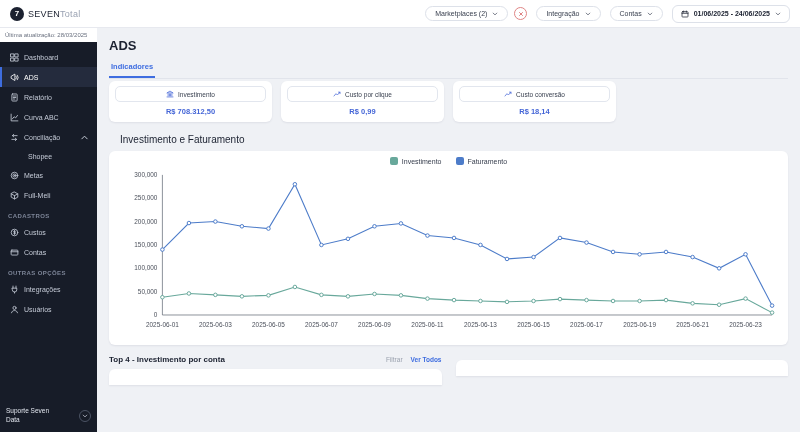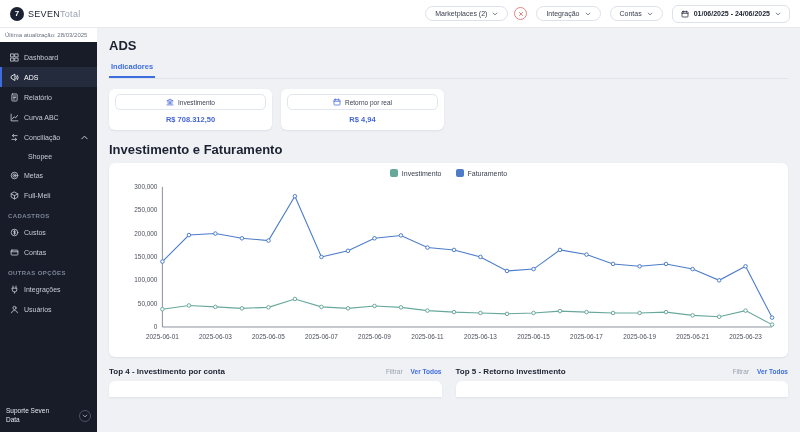--- a/index.html
+++ b/index.html
@@ -40,29 +40,29 @@
   .icon svg *{fill:none;stroke:currentColor;stroke-width:1.1;stroke-linecap:round;stroke-linejoin:round}
   .support{margin-top:auto;display:flex;align-items:center;gap:4px;padding:8px 6px;font-size:6.5px;color:#e2e6ee;cursor:pointer}
   .support-text{max-width:58px;line-height:1.3}
   .support-circle{width:12px;height:12px;border-radius:50%;border:1px solid #4a5263;display:flex;align-items:center;justify-content:center;margin-left:auto}
   .support-circle svg{width:6px;height:6px}
   .support-circle path{fill:none;stroke:#c6ccd8;stroke-width:1.3;stroke-linecap:round;stroke-linejoin:round}
 
   
   main{flex:1;min-width:0;padding:8px 12px 0;overflow:hidden}
   .page-title{font-size:13px;font-weight:bold;color:#1b2130;margin:2px 0 6px}
-  .tabs{border-bottom:1px solid #e1e4eb;display:flex;margin-bottom:10px}
+  .tabs{border-bottom:1px solid #e1e4eb;display:flex;margin-bottom:2px}
   .tab{font-size:7.5px;font-weight:bold;color:#3e6de0;padding:3px 2px 5px;border-bottom:2px solid #3e6de0}
   .cards{display:grid;grid-template-columns:repeat(4,1fr);gap:9px;margin-bottom:12px}
   .card{background:#fff;border-radius:6px;box-shadow:0 1px 2px rgba(20,30,60,.08);padding:5px 6px 6px}
   .card-head{border:1px solid #e2e6ee;border-radius:5px;display:flex;align-items:center;justify-content:center;gap:4px;padding:3px 4px;font-size:6.5px;color:#3a4150;white-space:nowrap}
   .card-head .icon{color:#4566d7}
   .card-head .icon svg{width:8px;height:8px}
   .card-value{text-align:center;font-size:7.5px;font-weight:bold;color:#4566d7;margin-top:5px}
-  .chart-title{font-size:13px;font-weight:bold;color:#1b2130;margin:0 0 6px}
+  .chart-title{font-size:10px;font-weight:normal;color:#1b2130;margin:0 11px 6px}
   .chart-card{background:#fff;border-radius:6px;box-shadow:0 1px 2px rgba(20,30,60,.08);padding:6px 8px 2px}
   .legend{display:flex;justify-content:center;gap:14px;font-size:7px;color:#3a4150;margin-bottom:2px}
   .legend-item{display:flex;align-items:center;gap:4px}
   .legend-swatch{width:8px;height:8px;border-radius:2px;display:inline-block}
   #chart{width:100%;display:block}
   .tick{font-size:6.5px;fill:#4a4f5a;font-family:"Liberation Sans",sans-serif}
   .bottom{display:grid;grid-template-columns:1fr 1fr;gap:14px;margin-top:10px}
   .bottom-head{display:flex;align-items:baseline;gap:8px}
   .bottom-title{font-size:8px;font-weight:bold;color:#1b2130;flex:1}
   .filter-label{font-size:6.5px;color:#9aa1ae}
@@ -258,27 +258,39 @@
                 </svg>
               </span>
               <span>Investimento</span>
             </div>
             <div class="card-value">R$ 708.312,50</div>
           </div>
           <div class="card">
             <div class="card-head">
               <span class="icon">
                 <svg viewBox="0 0 12 12">
-                  <rect x="1.5" y="2.5" width="9" height="8" rx="1"></rect>
-                  <path d="M1.5 5h9M4 1.4v2M8 1.4v2"></path>
-                </svg>
-              </span>
-              <span>Retorno por real</span>
-            </div>
-            <div class="card-value">R$ 4,94</div>
+                  <path d="M1.5 9l3-3.5 2 2 4-4.3"></path>
+                  <path d="M8.2 3.2h2.3v2.3"></path>
+                </svg>
+              </span>
+              <span>Custo por clique</span>
+            </div>
+            <div class="card-value">R$ 0,99</div>
+          </div>
+          <div class="card">
+            <div class="card-head">
+              <span class="icon">
+                <svg viewBox="0 0 12 12">
+                  <path d="M1.5 9l3-3.5 2 2 4-4.3"></path>
+                  <path d="M8.2 3.2h2.3v2.3"></path>
+                </svg>
+              </span>
+              <span>Custo conversão</span>
+            </div>
+            <div class="card-value">R$ 18,14</div>
           </div>
         </div>
 
       <h2 class="chart-title">Investimento e Faturamento</h2>
       <div class="chart-card">
         <div class="legend" id="legend">
             <div class="legend-item">
               <span class="legend-swatch" style="background: rgb(104, 168, 155);"></span>
               <span>Investimento</span>
             </div>
@@ -364,23 +376,18 @@
       <div class="bottom" id="bottom-sections">
           <div>
             <div class="bottom-head">
               <div class="bottom-title">Top 4 - Investimento por conta</div>
               <span class="filter-label">Filtrar</span>
               <span class="link">Ver Todos</span>
             </div>
             <div class="bottom-card"></div>
           </div>
           <div>
-            <div class="bottom-head">
-              <div class="bottom-title">Top 5 - Retorno investimento</div>
-              <span class="filter-label">Filtrar</span>
-              <span class="link">Ver Todos</span>
-            </div>
             <div class="bottom-card"></div>
           </div>
         </div>
     </main>
   </div>
 </div>
 
 </body></html>

